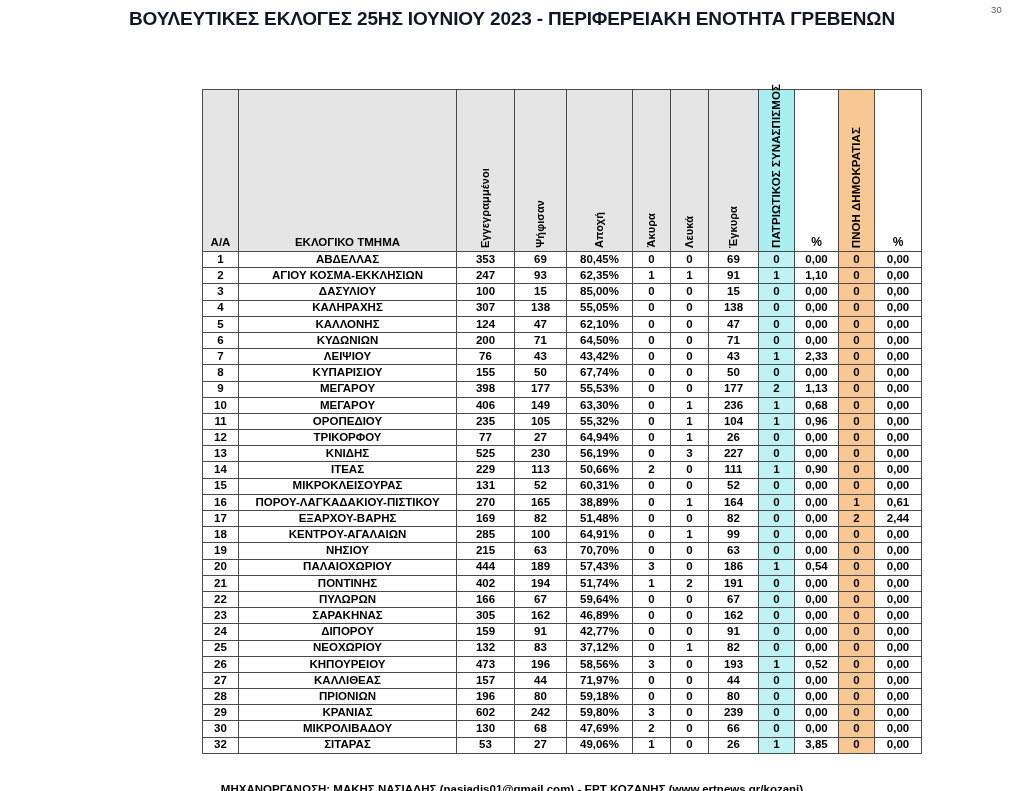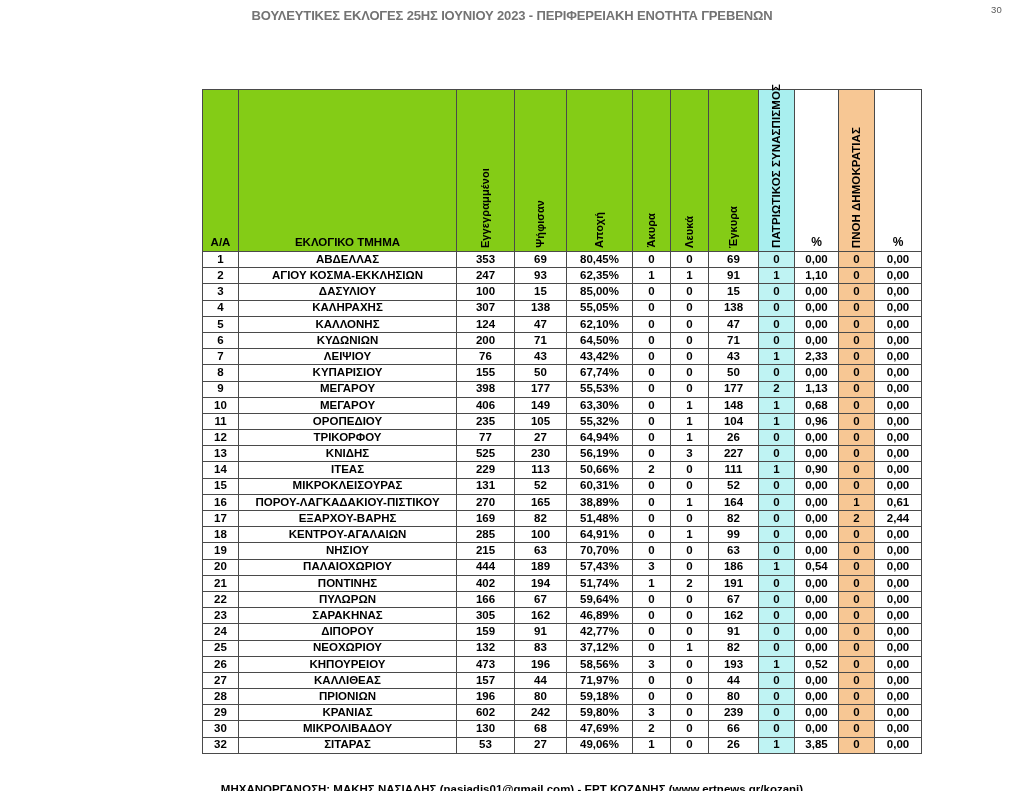--- a/index.html
+++ b/index.html
@@ -27,24 +27,24 @@
     letter-spacing: 0.2px;
   }
 
   
   #page-title {
     position: absolute;
     top: 8px;
     left: 0;
     width: 1024px;
     text-align: center;
-    font-size: 13px;
+    font-size: 19px;
     font-weight: bold;
     letter-spacing: -0.15px;
-    color: #737373;
+    color: #0f172a;
     white-space: nowrap;
   }
 
   
   #table-wrap {
     position: absolute;
     left: 202px;
     top: 89px;
     width: 619px;
   }
@@ -67,21 +67,21 @@
     box-sizing: border-box;
   }
 
   
   thead th {
     background: #bfbfbf;
     height: 162px;
     position: relative;
     font-weight: bold;
   }
-  thead th.plain { background: #84cc16; }
+  thead th.plain { background: #e5e5e5; }
   thead th.party-cyan { background: #a9efef; }
   thead th.party-orange { background: #f7c794; }
   thead th.pct-head { background: #ffffff; }
   .vwrap {
     position: absolute;
     left: 0; right: 0; bottom: 3px;
     height: 158px;
     display: flex;
     align-items: flex-end;
     justify-content: center;
@@ -342,21 +342,21 @@
           <td class="c-p2pct">0,00</td>
         </tr>
         <tr>
           <td class="c-aa">10</td>
           <td class="c-name">ΜΕΓΑΡΟΥ</td>
           <td class="c-reg">406</td>
           <td class="c-voted">149</td>
           <td class="c-absten">63,30%</td>
           <td class="c-invalid">0</td>
           <td class="c-blank">1</td>
-          <td class="c-valid">148</td>
+          <td class="c-valid">236</td>
           <td class="c-p1">1</td>
           <td class="c-p1pct">0,68</td>
           <td class="c-p2">0</td>
           <td class="c-p2pct">0,00</td>
         </tr>
         <tr>
           <td class="c-aa">11</td>
           <td class="c-name">ΟΡΟΠΕΔΙΟΥ</td>
           <td class="c-reg">235</td>
           <td class="c-voted">105</td>

